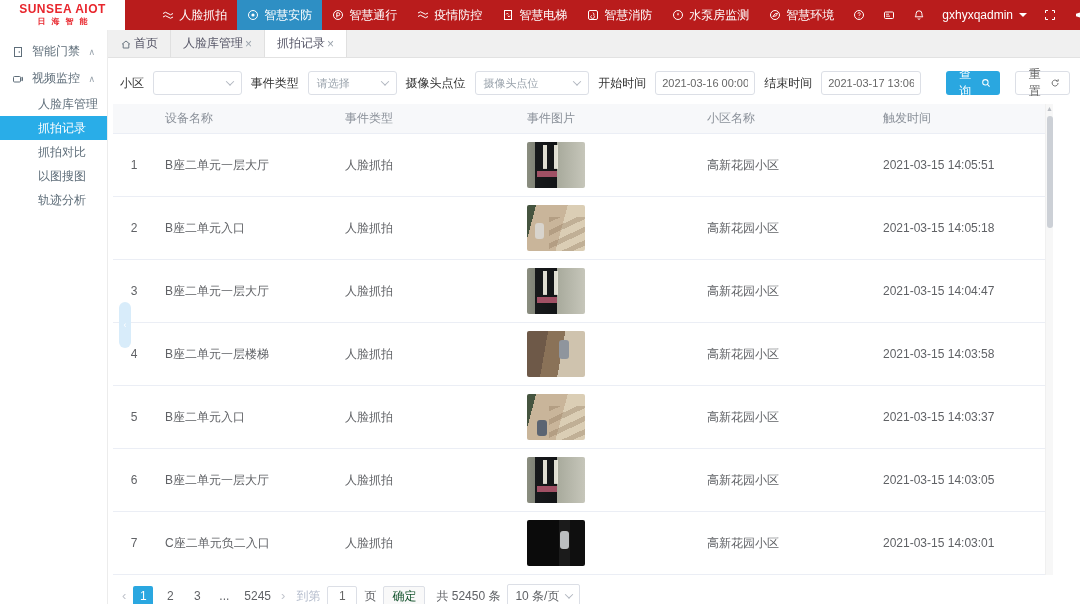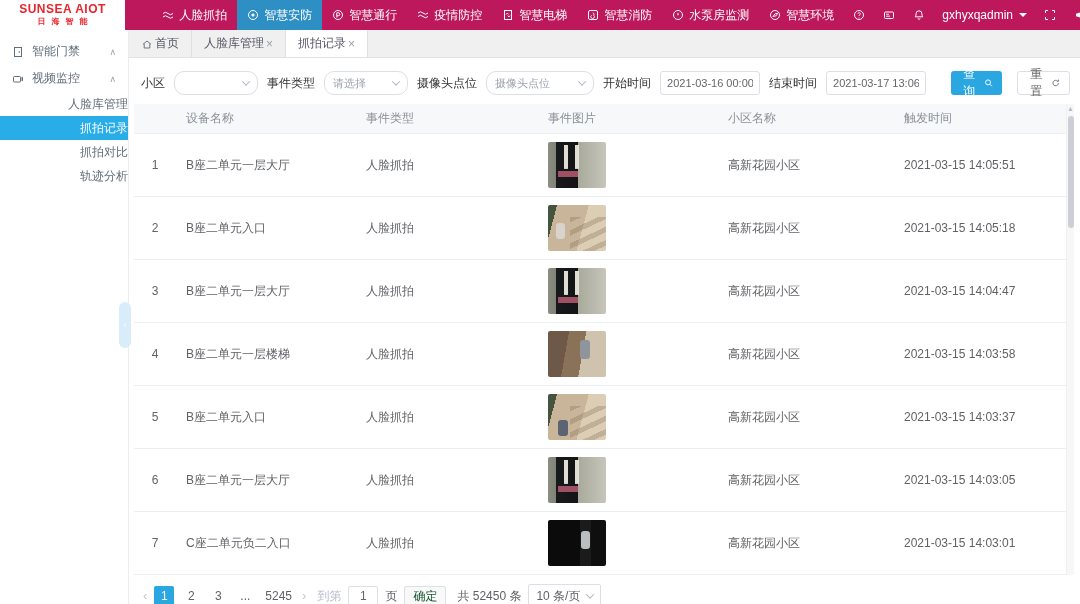--- a/index.html
+++ b/index.html
@@ -1,55 +1,55 @@
 <!DOCTYPE html>
 <html><head>
 <meta charset="utf-8">
 <style>
   * { margin:0; padding:0; box-sizing:border-box; }
   html,body { width:1080px; height:604px; overflow:hidden; }
   body { font-family:"Liberation Sans","DejaVu Sans",sans-serif; background:#fff; }
   .app { position:relative; width:1080px; height:604px; background:#fff; }
 
   
-  .topbar { height:30px; background:#be185d; display:flex; align-items:stretch; }
+  .topbar { height:30px; background:#b91c1c; display:flex; align-items:stretch; }
   .logo { width:125px; background:#fff; text-align:center; padding-top:3px; flex:none; }
   .logo-main { color:#e8262d; font-weight:bold; font-size:12px; letter-spacing:.5px; line-height:13px; }
   .logo-sub { color:#e8262d; font-size:8px; font-weight:bold; letter-spacing:6px; line-height:11px; padding-left:6px; }
   .topnav { display:flex; margin-left:auto; }
   .nav-item { display:flex; align-items:center; gap:5px; padding:0 10px; color:#fff; font-size:12px; cursor:pointer; white-space:nowrap; }
   .nav-item.active { background:#2e8fc4; }
   .nav-item svg { flex:none; }
   .top-right { display:flex; align-items:center; color:#fff; flex:none; }
   .tr-icon { padding:0 9px; display:flex; align-items:center; cursor:pointer; height:30px; }
   .user-menu { display:flex; align-items:center; font-size:12px; padding:0 8px; cursor:pointer; }
   .caret-down { width:0; height:0; border:4px solid transparent; border-top-color:#fff; margin-left:6px; margin-top:4px; }
 
   
   .main { display:flex; height:574px; position:relative; }
-  .sidebar { width:129px; flex:none; background:#fff; border-right:1px solid #ececec; padding-top:8px;text-align:right; }
+  .sidebar { width:108px; flex:none; background:#fff; border-right:1px solid #ececec; padding-top:8px; }
   .side-group { height:27px; display:flex; align-items:center; gap:8px; padding:0 12px; font-size:12px; color:#5f6e7a; cursor:pointer; }
   .side-caret { margin-left:auto; color:#9aa4ad; font-size:9px; }
   .side-item { height:24px; line-height:24px; padding-left:38px; font-size:12px; color:#5f6e7a; cursor:pointer; }
   .side-item.active { background:#29ade8; color:#fff; }
   .sidebar-handle { position:absolute; left:119px; top:272px; width:12px; height:46px; background:#d8ecfa; border-radius:6px; color:#fff; display:flex; align-items:center; justify-content:center; font-size:9px; cursor:pointer; z-index:5; }
 
   .content { flex:1; display:flex; flex-direction:column; background:#f0f0f0; min-width:0; }
   .tabbar { height:28px; background:#f0f0f0; display:flex; align-items:stretch; border-bottom:1px solid #e2e2e2; flex:none; }
   .tab { display:flex; align-items:center; gap:2px; padding:0 12px; font-size:12px; color:#556; border-right:1px solid #e0e0e0; cursor:pointer; white-space:nowrap; }
   .tab.active { background:#fff; }
   .tab-close { color:#9aa3ac; font-size:12px; cursor:pointer; }
   .tab svg { color:#6a7680; }
 
   .panel { flex:1; background:#fff; display:flex; flex-direction:column; overflow:hidden; }
 
   
   .filters { display:flex; align-items:center; gap:9px; padding:13px 10px 9px 12px; font-size:12px; color:#333; flex:none; }
   .f-label { white-space:nowrap; }
-  .select { height:24px; border:1px solid #dcdfe6; border-radius:10px; background:#fff; display:flex; align-items:center; justify-content:space-between; padding:0 8px; font-size:11px; color:#9aa3ac; cursor:pointer; }
+  .select { height:24px; border:1px solid #dcdfe6; border-radius:3px; background:#fff; display:flex; align-items:center; justify-content:space-between; padding:0 8px; font-size:11px; color:#9aa3ac; cursor:pointer; }
   .sel-community { width:100px; }
   .sel-event { width:100px; }
   .sel-camera { width:130px; }
   .chev { width:6px; height:6px; border-right:1px solid #b0b6bf; border-bottom:1px solid #b0b6bf; transform:rotate(45deg) translate(-1px,-1px); flex:none; }
   .tinput { height:24px; width:100px; border:1px solid #dcdfe6; border-radius:3px; padding:0 6px; font-size:11px; color:#666; font-family:inherit; }
   .btn-primary { height:24px; background:#2aa7e0; color:#fff; border:none; border-radius:3px; padding:0 9px; font-size:12px; display:flex; align-items:center; gap:5px; cursor:pointer; margin-left:16px; font-family:inherit; }
   .btn-plain { height:24px; background:#fff; color:#666; border:1px solid #dcdfe6; border-radius:3px; padding:0 9px; font-size:12px; display:flex; align-items:center; gap:5px; cursor:pointer; margin-left:6px; font-family:inherit; }
 
   
   .table-zone { display:flex; padding:0 10px 0 5px; flex:none; }
@@ -223,20 +223,21 @@
               <rect x="1.5" y="3.5" width="7" height="5.5" rx="1"></rect>
               <path d="M8.5 5.6l2-1.3v3.4l-2-1.3"></path>
             </svg>
           </span>
           <span>视频监控</span>
           <span class="side-caret">∧</span>
         </div>
         <div class="side-item">人脸库管理</div>
         <div class="side-item active">抓拍记录</div>
         <div class="side-item">抓拍对比</div>
+        <div class="side-item">以图搜图</div>
         <div class="side-item">轨迹分析</div>
       </aside>
     <div class="sidebar-handle">‹</div>
 
     <section class="content">
       <div class="tabbar" id="tabbar">
           <div class="tab">
             <span style="display:flex;">
               <svg width="12" height="12" viewBox="0 0 12 12" fill="none" stroke="currentColor" stroke-width="1">
                 <path d="M2 6.3L6 3l4 3.3M3.2 5.7V10h5.6V5.7"></path>

